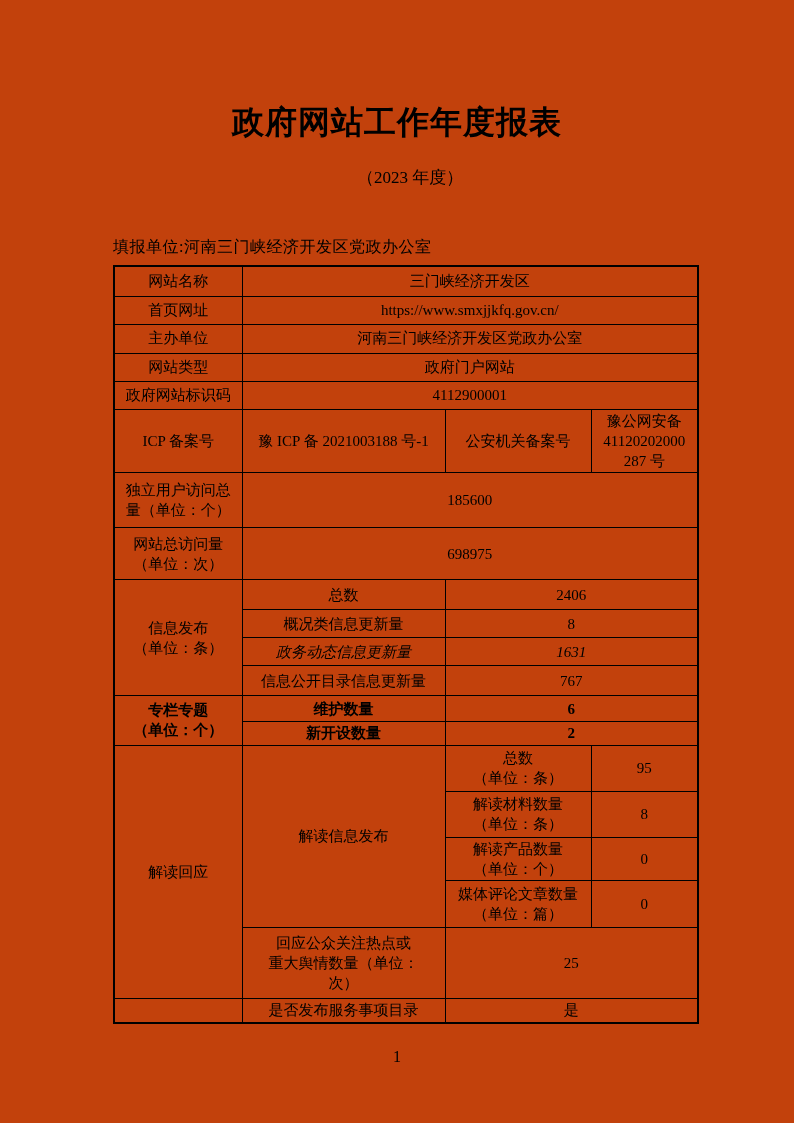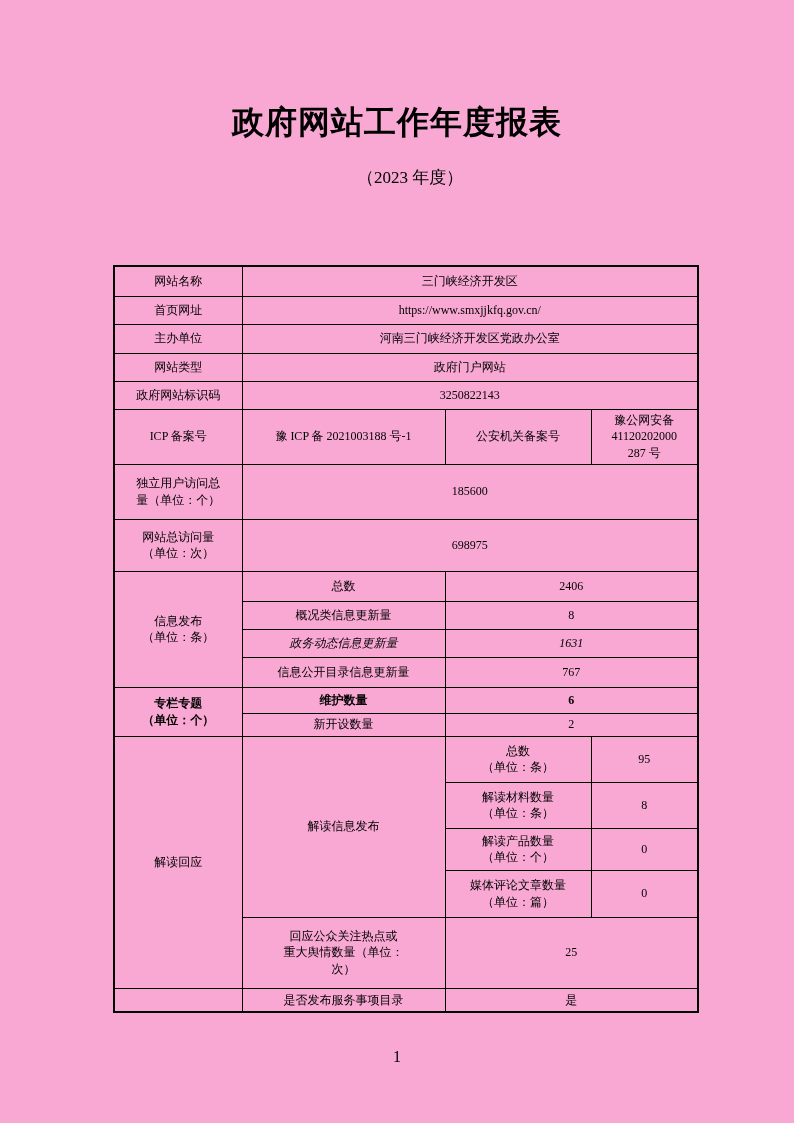--- a/index.html
+++ b/index.html
@@ -1,20 +1,20 @@
 <!DOCTYPE html>
 <html><head>
 <meta charset="utf-8">
 <style>
   html,body { margin:0; padding:0; background:#fff; }
   .page {
     position: relative;
     width: 794px;
     height: 1123px;
-    background: #f9a8d4;
+    background: #c2410c;
     color: #000;
     font-family: "Liberation Serif", "DejaVu Serif", serif;
     overflow: hidden;
   }
   .doc-title {
     position: absolute;
     top: 101px; left: 0; width: 100%;
     margin: 0;
     text-align: center;
     font-size: 32px;
@@ -41,52 +41,53 @@
     top: 265px; left: 113px;
     width: 584px;
     border-collapse: collapse;
     table-layout: fixed;
     border: 2px solid #000;
   }
   table.report td {
     border: 1px solid #000;
     text-align: center;
     vertical-align: middle;
-    font-size: 12px;
+    font-size: 15px;
     line-height: 1.35;
     padding: 1px 3px;
     white-space: pre-line;
     overflow: hidden;
   }
   td.small { font-size: 14px; margin-top: 20px; }
   td.bb2 { border-bottom-width: 2px; }
   td.bt2 { border-top-width: 2px; }
   tr.r1  { height: 30px; } tr.r2  { height: 28px; } tr.r3  { height: 29px; }
   tr.r4  { height: 28px; } tr.r5  { height: 28px; } tr.r6  { height: 55px; }
   tr.r7  { height: 55px; } tr.r8  { height: 52px; } tr.r9  { height: 30px; }
   tr.r10 { height: 28px; } tr.r11 { height: 28px; font-style: italic; } tr.r12 { height: 30px; padding-left: 33px; }
-  tr.r13 { height: 26px; font-weight: bold; } tr.r14 { height: 23px; } tr.r15 { height: 46px; }
+  tr.r13 { height: 26px; font-weight: bold; } tr.r14 { height: 23px; font-weight: bold; } tr.r15 { height: 46px; }
   tr.r16 { height: 46px; } tr.r17 { height: 42px; } tr.r18 { height: 47px; }
   tr.r19 { height: 71px; } tr.r20 { height: 24px; }
   .page-number {
     position: absolute;
     top: 1048px; left: 0; width: 100%;
     text-align: center;
     font-size: 16px;
   }
 </style>
 </head>
 <body>
 
 <div class="page">
 
   <h1 class="doc-title">政府网站工作年度报表</h1>
 
   <div class="doc-subtitle">（2023 年度）</div>
 
+  <div class="reporting-unit"><span>填报单位:</span><span>河南三门峡经济开发区党政办公室</span></div>
 
   <table class="report">
     <colgroup>
       <col style="width:128px">
       <col style="width:203px">
       <col style="width:146px">
       <col style="width:107px">
     </colgroup>
     <tbody>
       <tr class="r1">
@@ -100,21 +101,21 @@
       <tr class="r3">
         <td class="bb2">主办单位</td>
         <td class="bb2" colspan="3">河南三门峡经济开发区党政办公室</td>
       </tr>
       <tr class="r4">
         <td class="bb2">网站类型</td>
         <td class="bb2" colspan="3">政府门户网站</td>
       </tr>
       <tr class="r5">
         <td class="bb2">政府网站标识码</td>
-        <td class="bb2" colspan="3">3250822143</td>
+        <td class="bb2" colspan="3">4112900001</td>
       </tr>
       <tr class="r6">
         <td class="bb2">ICP 备案号</td>
         <td class="bb2 small">豫 ICP 备 2021003188 号-1</td>
         <td class="bb2">公安机关备案号</td>
         <td class="bb2 small">豫公网安备
 41120202000
 287 号</td>
       </tr>
       <tr class="r7">

